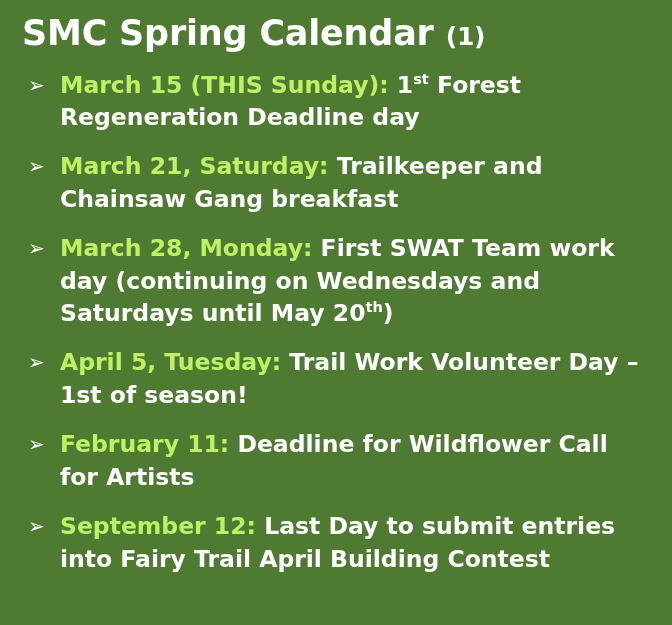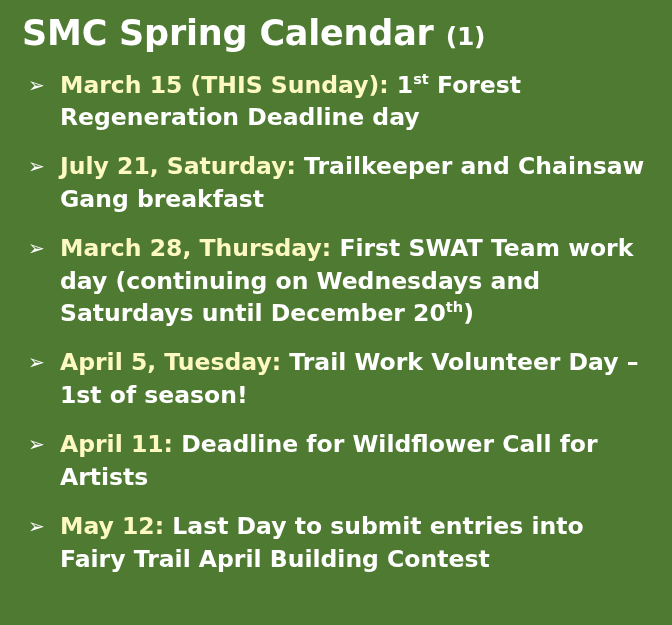--- a/index.html
+++ b/index.html
@@ -50,21 +50,21 @@
   ul.bullets li .marker {
     position: absolute;
     left: 6px;
     top: 0px;
     color: #ffffff;
     font-size: 20px;
     font-weight: normal;
     line-height: 1.6;
   }
   .date {
-    color: #fef9c3;
+    color: #bef264;
   }
   .sup {
     font-size: 0.62em;
     vertical-align: super;
     line-height: 0;
   }
   .txt {
     color: #ffffff;
   }
 </style>
@@ -81,46 +81,46 @@
   <ul class="bullets">
 
     <li>
       <span class="marker">➢</span>
       <span class="date">March 15 (THIS Sunday):</span>
       <span class="txt">1</span><span class="sup txt">st</span><span class="txt"> Forest Regeneration Deadline day</span>
     </li>
 
     <li>
       <span class="marker">➢</span>
-      <span class="date">July 21, Saturday:</span>
+      <span class="date">March 21, Saturday:</span>
       <span class="txt"></span><span class="sup txt"></span>
       <span class="txt">Trailkeeper and Chainsaw Gang breakfast</span>
     </li>
 
     <li>
       <span class="marker">➢</span>
-      <span class="date">March 28, Thursday:</span>
-      <span class="txt">First SWAT Team work day (continuing on Wednesdays and Saturdays until December 20</span><span class="sup txt">th</span><span class="txt">)</span>
+      <span class="date">March 28, Monday:</span>
+      <span class="txt">First SWAT Team work day (continuing on Wednesdays and Saturdays until May 20</span><span class="sup txt">th</span><span class="txt">)</span>
     </li>
 
     <li>
       <span class="marker">➢</span>
       <span class="date">April 5, Tuesday:</span>
       <span class="txt"></span><span class="sup txt"></span>
       <span class="txt">Trail Work Volunteer Day – 1st of season!</span>
     </li>
 
     <li>
       <span class="marker">➢</span>
-      <span class="date">April 11:</span>
+      <span class="date">February 11:</span>
       <span class="txt"></span><span class="sup txt"></span>
       <span class="txt">Deadline for Wildflower Call for Artists</span>
     </li>
 
     <li>
       <span class="marker">➢</span>
-      <span class="date">May 12:</span>
+      <span class="date">September 12:</span>
       <span class="txt"></span><span class="sup txt"></span>
       <span class="txt">Last Day to submit entries into Fairy Trail April Building Contest</span>
     </li>
 
   </ul>
 </div>
 
 </body></html>

